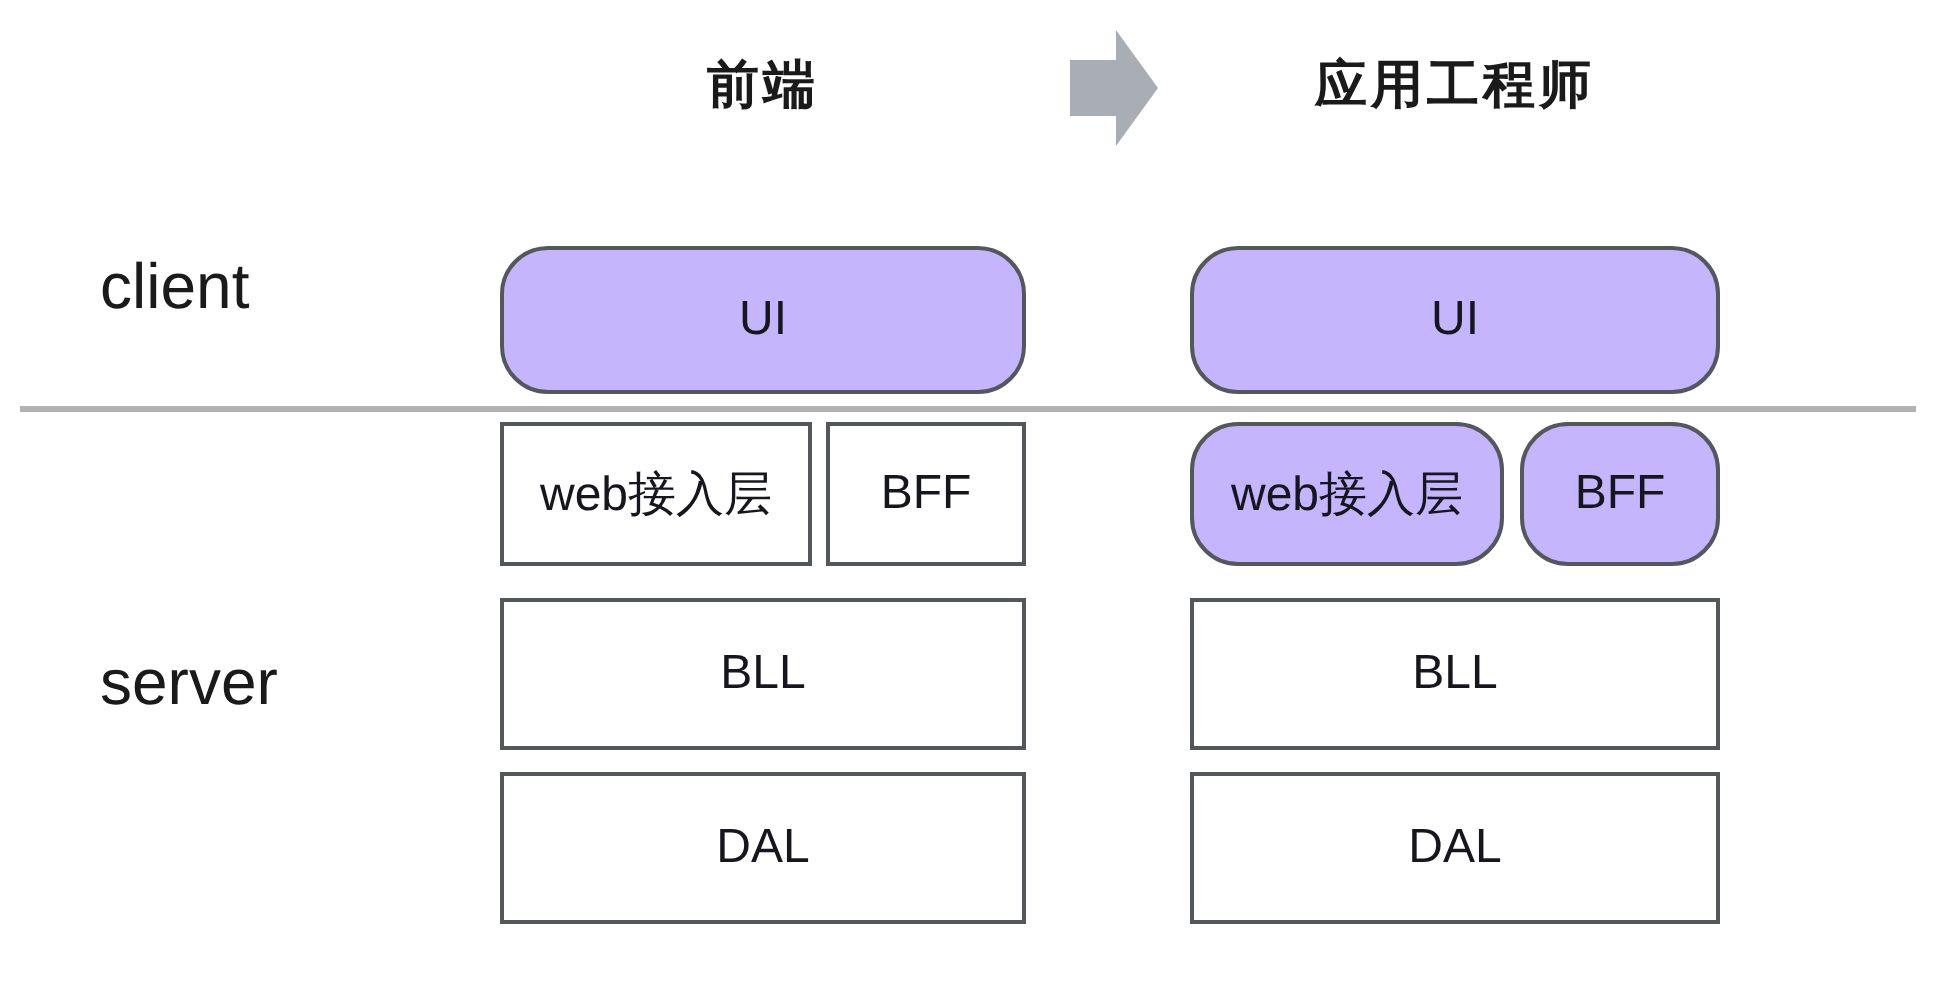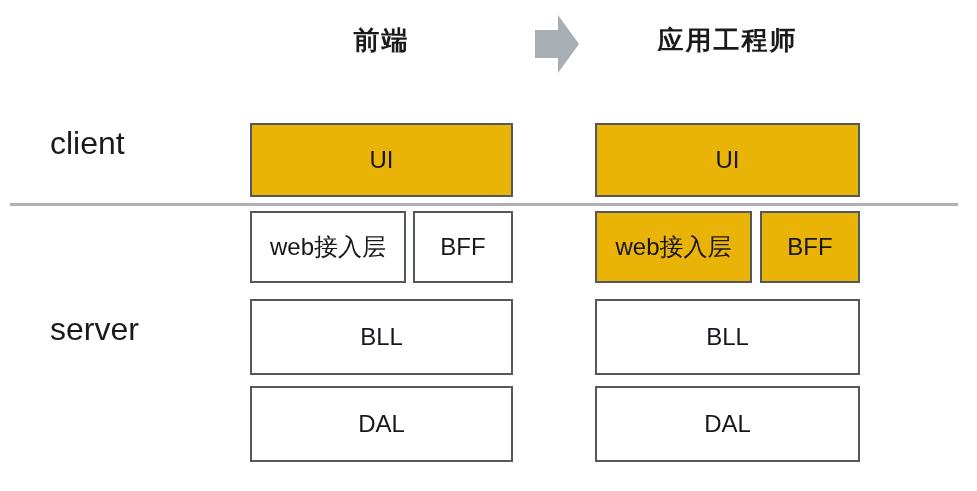--- a/index.html
+++ b/index.html
@@ -17,63 +17,62 @@
   .header-title {
     position: absolute;
     top: 26px;
     height: 32px;
     line-height: 32px;
     text-align: center;
     font-size: 26px;
     font-weight: bold;
     color: #1a1a1a;
     letter-spacing: 2px;
-    font-family: Liberation Mono, monospace;
   }
   .header-left  { left: 250px; width: 263px; }
   .header-right { left: 595px; width: 265px; }
 
   .arrow-wrap {
     position: absolute;
     left: 535px;
     top: 15px;
     width: 44px;
     height: 58px;
   }
 
   .side-label {
     position: absolute;
     left: 50px;
     width: 130px;
     font-size: 32px;
     color: #1a1a1a;
   }
   .label-client { top: 125px; }
-  .label-server { top: 311px; }
+  .label-server { top: 323px; }
 
   .divider {
     position: absolute;
     left: 10px;
     top: 203px;
     width: 948px;
     height: 3px;
     background: #b2b2b2;
   }
 
   .layer-box {
     position: absolute;
     background: #ffffff;
     border: 2px solid #54585c;
     display: flex;
     align-items: center;
     justify-content: center;
     font-size: 24px;
     color: #16161e;
   }
-  .layer-box.highlight { background: #eab308; }
+  .layer-box.highlight { background: #c4b5fd; border-radius: 24px; }
 
   
   .l-ui  { left: 250px; top: 123px; width: 263px; height: 74px; }
   .l-web { left: 250px; top: 211px; width: 156px; height: 72px; }
   .l-bff { left: 413px; top: 211px; width: 100px; height: 72px; }
   .l-bll { left: 250px; top: 299px; width: 263px; height: 76px; }
   .l-dal { left: 250px; top: 386px; width: 263px; height: 76px; }
 
   
   .r-ui  { left: 595px; top: 123px; width: 265px; height: 74px; }

